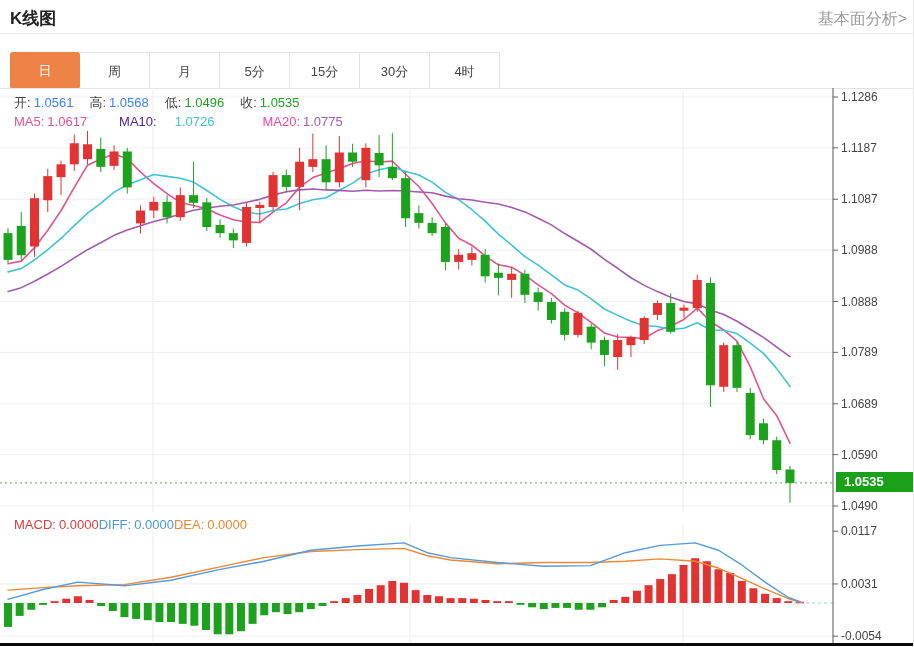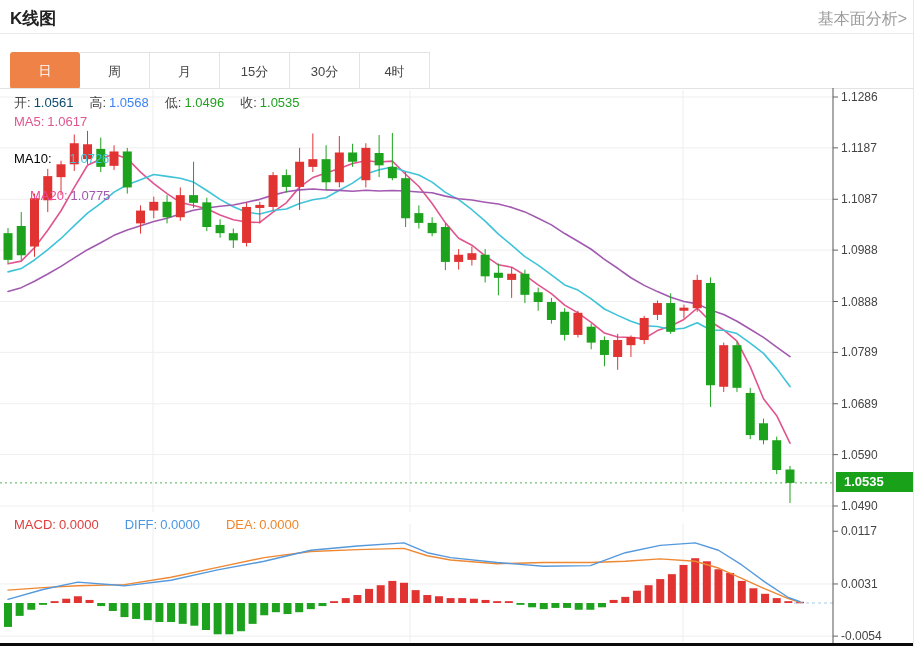--- a/index.html
+++ b/index.html
@@ -11,39 +11,40 @@
   .tabs{position:absolute;left:10px;top:52px;height:37px;display:flex;}
   .tab{width:70px;height:37px;line-height:37px;text-align:center;font-size:13px;color:#444;
        border-top:1px solid #e3e3e3;border-right:1px solid #e3e3e3;box-sizing:border-box;
        cursor:pointer;background:#fff;}
   .tab.first{border-left:1px solid #e3e3e3;}
   .tab.active{border:none;border-radius:3px;color:#fff;}
   .tabline{position:absolute;left:0;top:88px;width:100%;height:1px;background:#e3e3e3;}
   svg.chart{position:absolute;left:0;top:0;pointer-events:none;}
   .legend{position:absolute;display:flex;font-size:13px;white-space:nowrap;}
   #ohlc{left:14px;top:94px;gap:16px;}
-  #ma{left:14px;top:114px;gap:22px;flex-direction:column;}
-  #macdl{left:14px;top:517px;gap:26px;}
+  #ma{left:14px;top:114px;gap:32px;}
+  #macdl{left:14px;top:517px;}
   .li .l{margin-right:3px;}
   .badge{position:absolute;left:836px;top:472px;width:77px;height:20px;line-height:20px;
          padding-left:8px;box-sizing:border-box;color:#fff;font-size:13px;font-weight:bold;}
   .bbar{position:absolute;left:0;top:643px;width:100%;height:3px;background:#0a0a0a;}
 </style>
 </head>
 <body>
 
 <div class="wrap">
   <div class="title">K线图</div>
   <div class="toplink">基本面分析&gt;</div>
   <div class="hr1"></div>
 
   <div class="tabs" id="tabs">
       <div class="tab first active" style="background: rgb(239, 131, 71);">日</div>
       <div class="tab">周</div>
       <div class="tab">月</div>
+      <div class="tab">5分</div>
       <div class="tab">15分</div>
       <div class="tab">30分</div>
       <div class="tab">4时</div>
     </div>
   <div class="tabline"></div>
 
   <svg class="chart" id="chart-svg" width="914" height="647">
       <line x1="0" y1="97" x2="833" y2="97" stroke="#efefef" stroke-width="1"></line>
       <line x1="833" y1="97" x2="838" y2="97" stroke="#666" stroke-width="1"></line>
       <text x="841" y="101" fill="#444444" font-size="12" font-family="&quot;Liberation Sans&quot;,sans-serif">1.1286</text>
@@ -278,28 +279,28 @@
       <rect x="772.702" y="598.0920245398773" width="8" height="4.907975460122657" fill="#e23333"></rect>
       <rect x="784.349" y="601.1595092024539" width="8" height="1.8404907975460674" fill="#e23333"></rect>
       <rect x="795.996" y="601.7730061349694" width="8" height="1.5" fill="#e23333"></rect>
       <line x1="793.996" y1="603" x2="833" y2="603" stroke="#a5c8e5" stroke-width="1" stroke-dasharray="3,3"></line>
       <polyline points="8,590.1165644171779 42.941,587.6625766871166 77.882,585.8220858895705 124.47,584.5950920245399 171.058,577.2331288343559 217.64600000000002,567.4171779141104 264.234,557.601226993865 310.822,551.4662576687117 357.41,549.6257668711656 403.998,548.398773006135 427.29200000000003,555.760736196319 450.586,560.0552147239264 497.17400000000004,563.7361963190184 543.7620000000001,562.5092024539878 590.35,562.5092024539878 625.291,561.282208588957 660.232,558.8282208588957 695.173,561.282208588957 718.467,568.0306748466257 741.761,578.4601226993865 765.0550000000001,588.8895705521472 788.349,598.7055214723927 799.996,602.3865030674847" fill="none" stroke="#ee8833" stroke-width="1.4" stroke-linejoin="round" stroke-linecap="round"></polyline>
       <polyline points="8,599.319018404908 42.941,589.5030674846626 77.882,582.1411042944785 124.47,585.8220858895705 171.058,580.3006134969326 217.64600000000002,569.8711656441718 264.234,561.282208588957 310.822,550.239263803681 357.41,545.9447852760736 403.998,542.8773006134969 427.29200000000003,552.6932515337423 450.586,557.601226993865 497.17400000000004,562.5092024539878 543.7620000000001,566.1901840490798 590.35,565.5766871165645 625.291,552.6932515337423 660.232,545.3312883435583 695.173,542.8773006134969 718.467,550.239263803681 741.761,564.963190184049 765.0550000000001,582.1411042944785 788.349,597.4785276073619 799.996,601.7730061349694" fill="none" stroke="#5599dd" stroke-width="1.4" stroke-linejoin="round" stroke-linecap="round"></polyline>
       <line x1="833" y1="88" x2="833" y2="643" stroke="#555555" stroke-width="1"></line>
     </svg>
 
   <div class="legend" id="ohlc">
-      <span class="li"><span class="l" style="color: rgb(68, 68, 68);">开:</span><span class="v" style="color: #0c4a6e;">1.0561</span></span>
+      <span class="li"><span class="l" style="color: rgb(68, 68, 68);">开:</span><span class="v" style="color: #3b82f6;">1.0561</span></span>
       <span class="li"><span class="l" style="color: rgb(68, 68, 68);">高:</span><span class="v" style="color: #3b82f6;">1.0568</span></span>
       <span class="li"><span class="l" style="color: rgb(68, 68, 68);">低:</span><span class="v" style="color: rgb(33, 160, 33); margin-top: 8px;">1.0496</span></span>
       <span class="li"><span class="l" style="color: rgb(68, 68, 68);">收:</span><span class="v" style="color: rgb(33, 160, 33);">1.0535</span></span>
     </div>
   <div class="legend" id="ma">
       <span class="li"><span class="l" style="color: rgb(224, 85, 143);">MA5:</span><span class="v" style="color: rgb(224, 85, 143);">1.0617</span></span>
-      <span class="li"><span class="l" style="color: #000000;">MA10:</span><span class="v" style="color: rgb(63, 195, 216); margin-left: 15px;">1.0726</span></span>
+      <span class="li"><span class="l" style="color: #4c1d95;">MA10:</span><span class="v" style="color: rgb(63, 195, 216); margin-left: 15px;">1.0726</span></span>
       <span class="li"><span class="l" style="color: #ec4899; margin-left: 16px;">MA20:</span><span class="v" style="color: rgb(162, 90, 176);">1.0775</span></span>
     </div>
   <div class="legend" id="macdl">
       <span class="li"><span class="l" style="color: rgb(224, 60, 60);">MACD:</span><span class="v" style="color: rgb(224, 60, 60);">0.0000</span></span>
       <span class="li"><span class="l" style="color: rgb(74, 151, 224);">DIFF:</span><span class="v" style="color: rgb(74, 151, 224);">0.0000</span></span>
       <span class="li"><span class="l" style="color: rgb(240, 134, 44);">DEA:</span><span class="v" style="color: rgb(240, 134, 44);">0.0000</span></span>
     </div>
 
   <div class="badge" style="background: rgb(25, 161, 25);">1.0535</div>
   <div class="bbar"></div>

